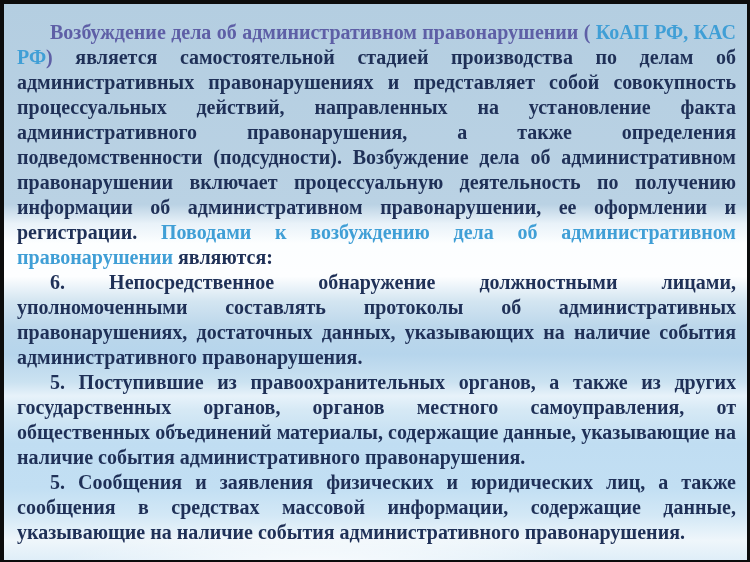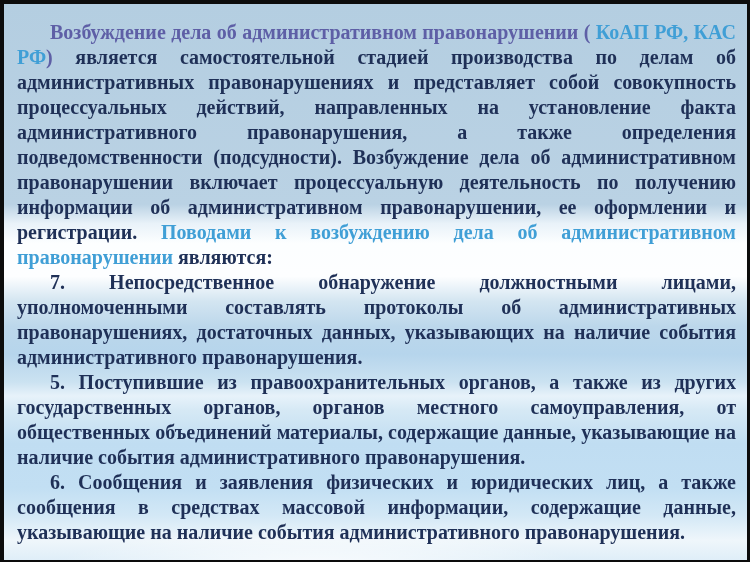--- a/index.html
+++ b/index.html
@@ -60,18 +60,18 @@
     .seg-heading { color: var(--c-heading, #5e5fa6); }
     .seg-link    { color: var(--c-link, #409fd6); cursor: pointer; }
   </style>
 </head>
 <body>
 
 <div class="frame">
   <div class="slide">
     <div class="content">
       <p class="para"><span class="seg-heading">Возбуждение дела об административном правонарушении ( </span><span class="seg-link">КоАП РФ, КАС РФ</span><span class="seg-heading">) </span><span class="seg-body">является самостоятельной стадией производства по делам об административных правонарушениях и представляет собой совокупность процессуальных действий, направленных на установление факта административного правонарушения, а также определения подведомственности (подсудности). Возбуждение дела об административном правонарушении включает процессуальную деятельность по получению информации об административном правонарушении, ее оформлении и регистрации. </span><span class="seg-link">Поводами к возбуждению дела об административном правонарушении</span><span class="seg-body"> являются:</span></p>
-      <p class="para"><span class="seg-body">7. Непосредственное обнаружение должностными лицами, уполномоченными составлять протоколы об административных правонарушениях, достаточных данных, указывающих на наличие события административного правонарушения.</span></p>
+      <p class="para"><span class="seg-body">6. Непосредственное обнаружение должностными лицами, уполномоченными составлять протоколы об административных правонарушениях, достаточных данных, указывающих на наличие события административного правонарушения.</span></p>
       <p class="para"><span class="seg-body">5. Поступившие из правоохранительных органов, а также из других государственных органов, органов местного самоуправления, от общественных объединений материалы, содержащие данные, указывающие на наличие события административного правонарушения.</span></p>
-      <p class="para"><span class="seg-body">6. Сообщения и заявления физических и юридических лиц, а также сообщения в средствах массовой информации, содержащие данные, указывающие на наличие события административного правонарушения.</span></p>
+      <p class="para"><span class="seg-body">5. Сообщения и заявления физических и юридических лиц, а также сообщения в средствах массовой информации, содержащие данные, указывающие на наличие события административного правонарушения.</span></p>
     </div>
   </div>
 </div>
 
 </body></html>

